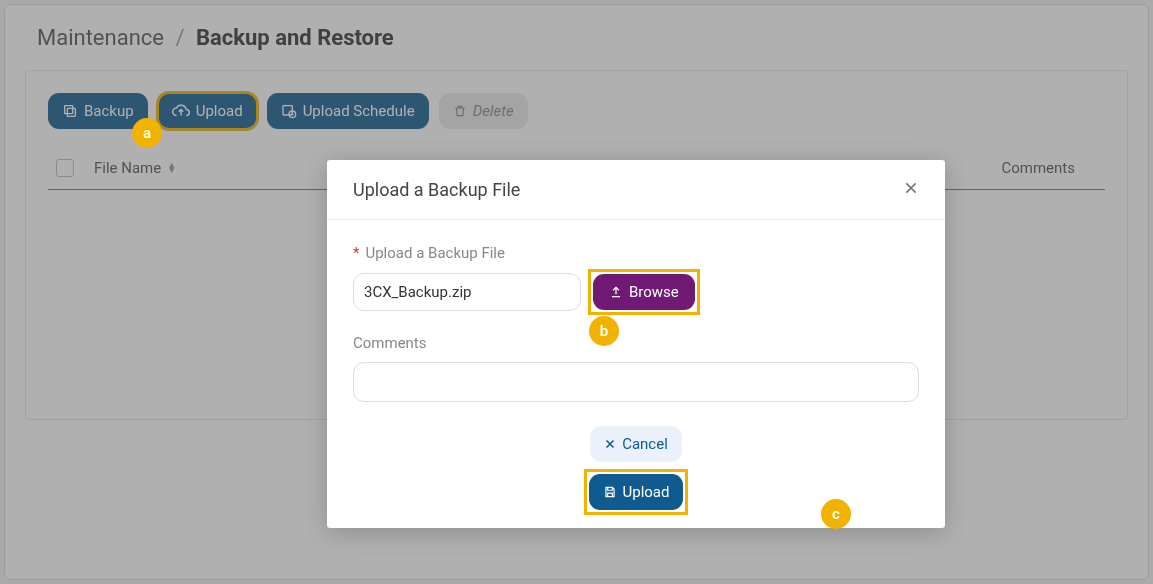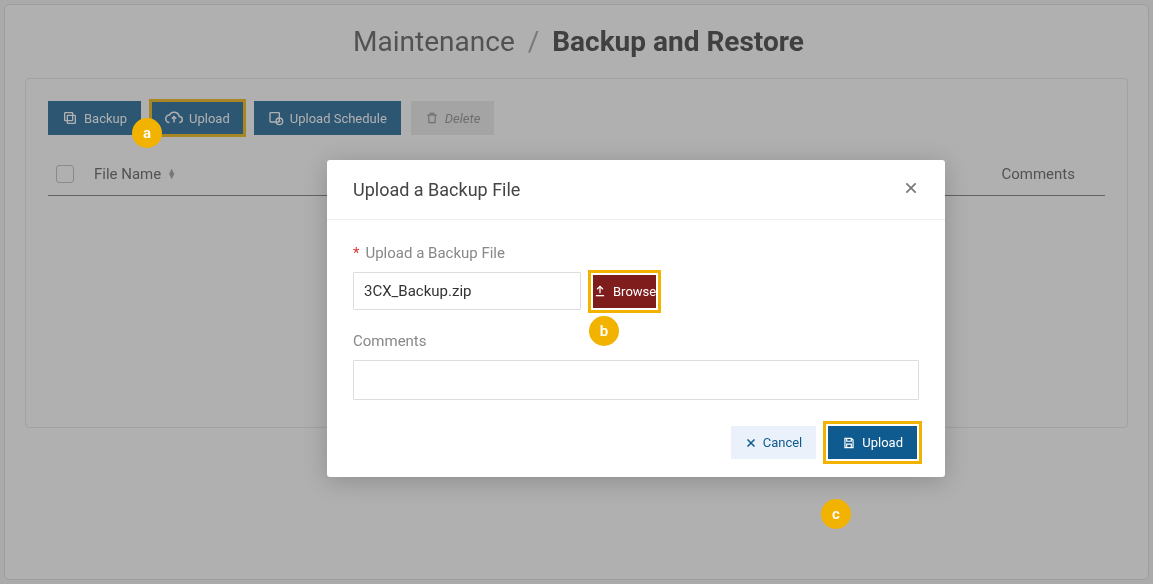--- a/index.html
+++ b/index.html
@@ -13,24 +13,23 @@
 }
 .page {
   padding: 20px;
   border: 1px solid #ddd;
   border-radius: 6px;
   background: #fff;
   margin: 4px;
   height: 576px;
 }
 .breadcrumb {
-  margin: 0 0 20px 4px;
-  font-size: 28px;
+  margin: 0 0 20px 12px;
+  font-size: 22px;
   color: #555;
-  text-align: center;
 }
 .breadcrumb .current {
   font-weight: 700;
   color: #333;
 }
 .breadcrumb .sep {
   margin: 0 6px;
   color: #999;
 }
 .content-panel {
@@ -44,28 +43,28 @@
   display: flex;
   gap: 10px;
   margin-bottom: 22px;
 }
 .btn {
   display: inline-flex;
   align-items: center;
   gap: 6px;
   border: none;
   padding: 9px 14px;
-  font-size: 13px;
-  border-radius: 0;
+  font-size: 15px;
+  border-radius: 11px;
   cursor: pointer;
   font-family: inherit;
 }
 .btn-primary { background: #0f5b8f; color: #fff; }
 .btn-disabled { background: #e9e9e9; color: #888; cursor: not-allowed; font-style: italic; }
-.btn-browse { background: #7f1d1d; color: #fff; padding: 9px 0; }
+.btn-browse { background: #701a75; color: #fff; padding: 9px 16px; }
 .btn-cancel { background: #eaf1fa; color: #0f5b8f; }
 .btn-upload { background: #0f5b8f; color: #fff; }
 .highlight-a {
   outline: 3px solid #f1b300;
   outline-offset: -1px;
   position: relative;
 }
 .annot-badge {
   position: absolute;
   width: 30px;
@@ -149,39 +148,40 @@
   gap: 10px;
   margin-bottom: 22px;
   align-items: center;
 }
 .file-field {
   flex: 0 0 228px;
 }
 .text-input, .comments-input {
   width: 100%;
   border: 1px solid #ddd;
-  border-radius: 1px;
+  border-radius: 11px;
   padding: 9px 10px;
   font-size: 15px;
   font-family: inherit;
   color: #333;
   background: #fff;
 }
 .comments-input { height: 40px; }
 .browse-wrap {
   outline: 3px solid #f1b300;
   outline-offset: 0px;
   padding: 2px;
 }
 .modal-footer {
   display: flex;
   justify-content: flex-end;
   gap: 10px;
   padding: 14px 26px 16px 26px;
   align-items: center;
+  flex-direction: column;
 }
 .upload-wrap {
   outline: 3px solid #f1b300;
   outline-offset: 0px;
   padding: 2px;
 }
 svg { flex-shrink: 0; }
 </style>
 </head>
 <body>

